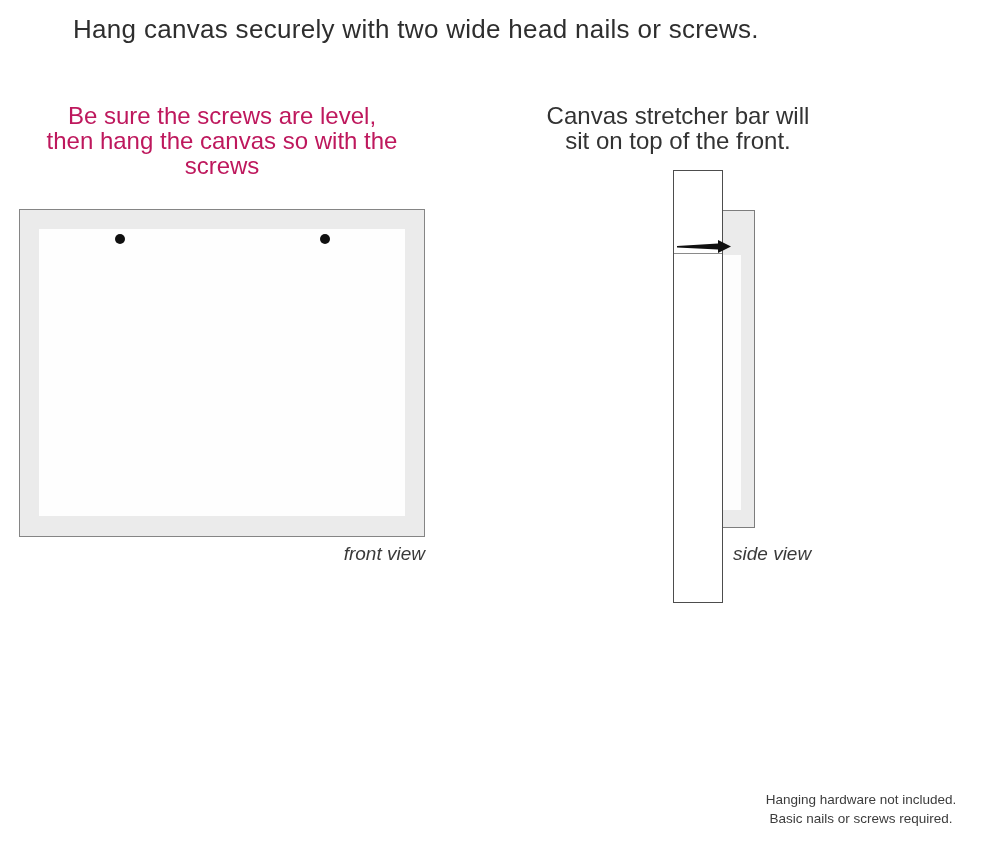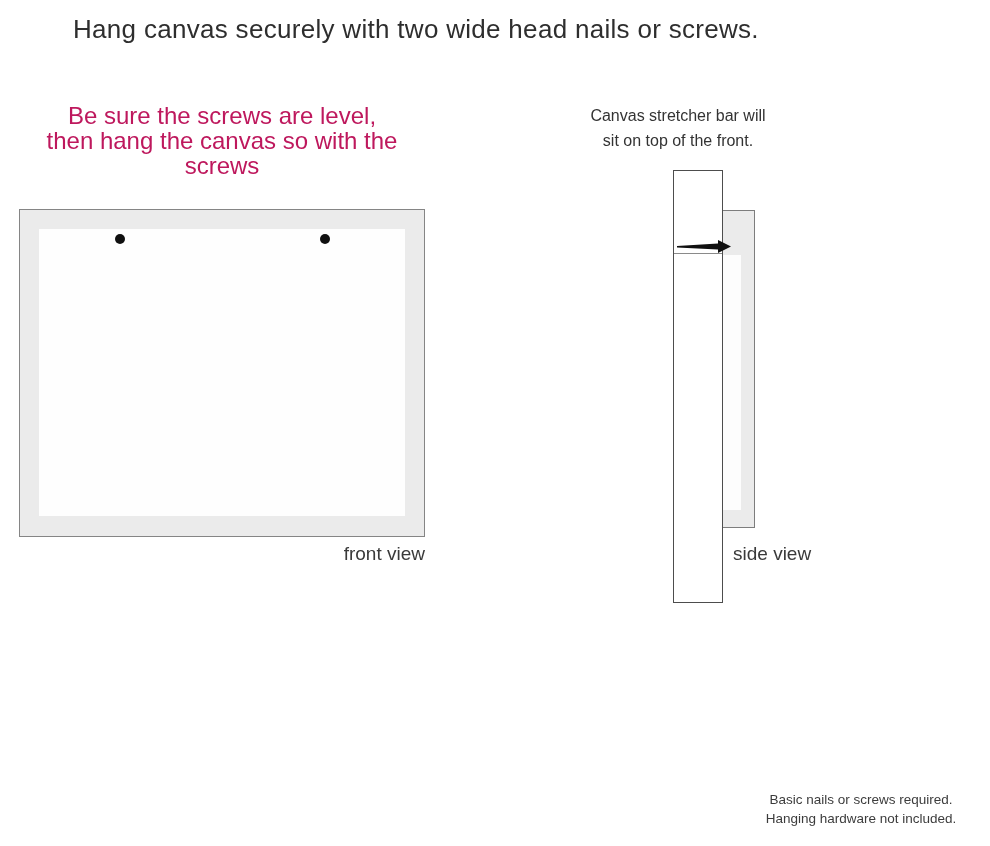--- a/index.html
+++ b/index.html
@@ -26,21 +26,21 @@
 
   .para { position: absolute; text-align: center; font-weight: 300; }
   .para span { display: block; }
 
   .front-instructions {
     left: 20px; top: 103px; width: 404px;
     font-size: 24px; line-height: 25px; color: #be185d;
   }
   .side-instructions {
     left: 538px; top: 103px; width: 280px;
-    font-size: 16px; line-height: 25px; color: #333;
+    font-size: 24px; line-height: 25px; color: #333;
   }
 
   
   .front-canvas {
     position: absolute;
     left: 19px; top: 209px;
     width: 406px; height: 328px;
     background: #ebebeb;
     border: 1px solid #858585;
   }
@@ -59,20 +59,21 @@
   }
   .screw-dot.left  { left: 95px; }
   .screw-dot.right { left: 300px; }
 
   .view-label {
     position: absolute;
     font-size: 19px;
     font-weight: 300;
     color: #3a3a3a;
     white-space: nowrap;
+    font-style: italic;
   }
   .front-view-label { left: 19px; top: 543px; width: 406px; text-align: right; }
   .side-view-label  { left: 733px; top: 543px; text-align: center; }
 
   
   .side-canvas {
     position: absolute;
     left: 722px; top: 210px;
     width: 33px; height: 318px;
     background: #ebebeb;
@@ -136,17 +137,17 @@
   <div class="side-canvas-inner"></div>
   <div class="side-bar"></div>
   <div class="bar-divider"></div>
   <svg class="nail-svg" viewBox="0 0 60 18" aria-hidden="true">
     <polygon points="2,8 43,5.5 43,11.5 2,9.5" fill="#101010"></polygon>
     <polygon points="43,2 56,8.5 43,15" fill="#101010"></polygon>
   </svg>
   <div class="view-label side-view-label">side view</div>
 
   <div class="para footer-note">
+    <span>Hanging hardware not included.</span>
     <span>Basic nails or screws required.</span>
-    <span>Hanging hardware not included.</span>
   </div>
 
 </div>
 
 </body></html>

